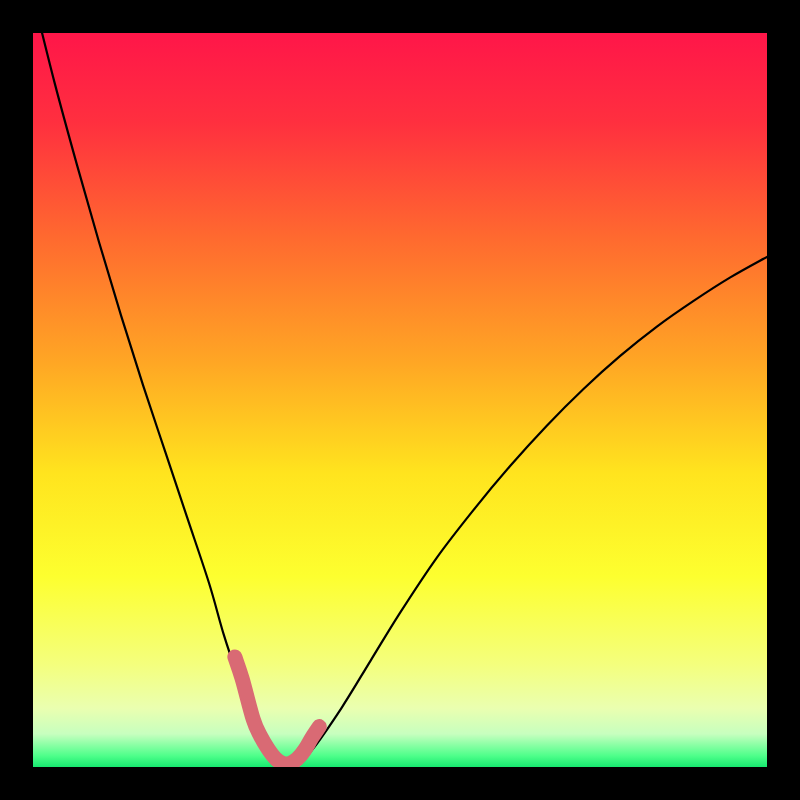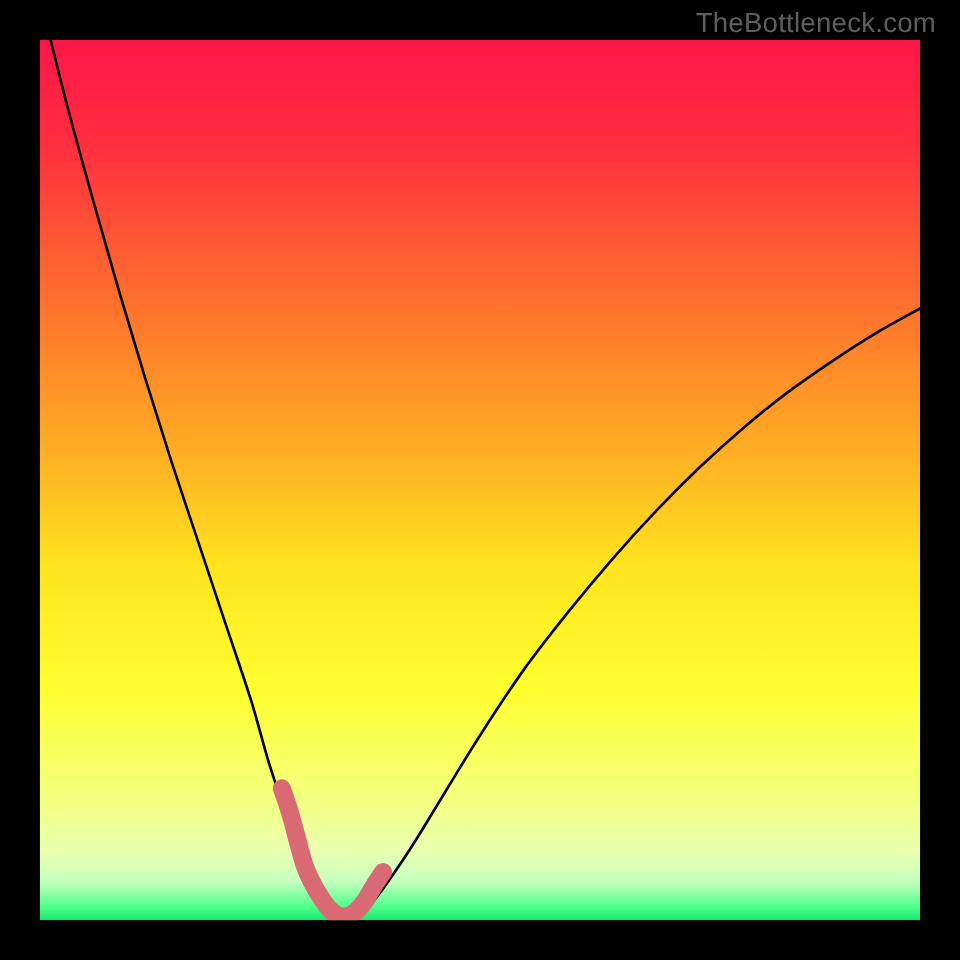--- a/index.html
+++ b/index.html
@@ -34,21 +34,20 @@
     font-weight: 400;
     letter-spacing: 0.2px;
     pointer-events: none;
   }
   svg { display: block; }
 </style>
 </head>
 <body>
 
 <div class="frame">
-  <div class="watermark">TheBottleneck.com</div>
   <div class="plot">
     <svg id="chart-svg" viewBox="0 0 734 734" width="734" height="734" preserveAspectRatio="none">
       <defs>
         <linearGradient id="bg-grad" x1="0" y1="0" x2="0" y2="1">
             <stop offset="0.00%" stop-color="#ff1649"></stop>
             <stop offset="12.00%" stop-color="#ff2f3f"></stop>
             <stop offset="28.00%" stop-color="#ff6a2f"></stop>
             <stop offset="45.00%" stop-color="#ffa724"></stop>
             <stop offset="60.00%" stop-color="#ffe41e"></stop>
             <stop offset="74.00%" stop-color="#fdff2f"></stop>

